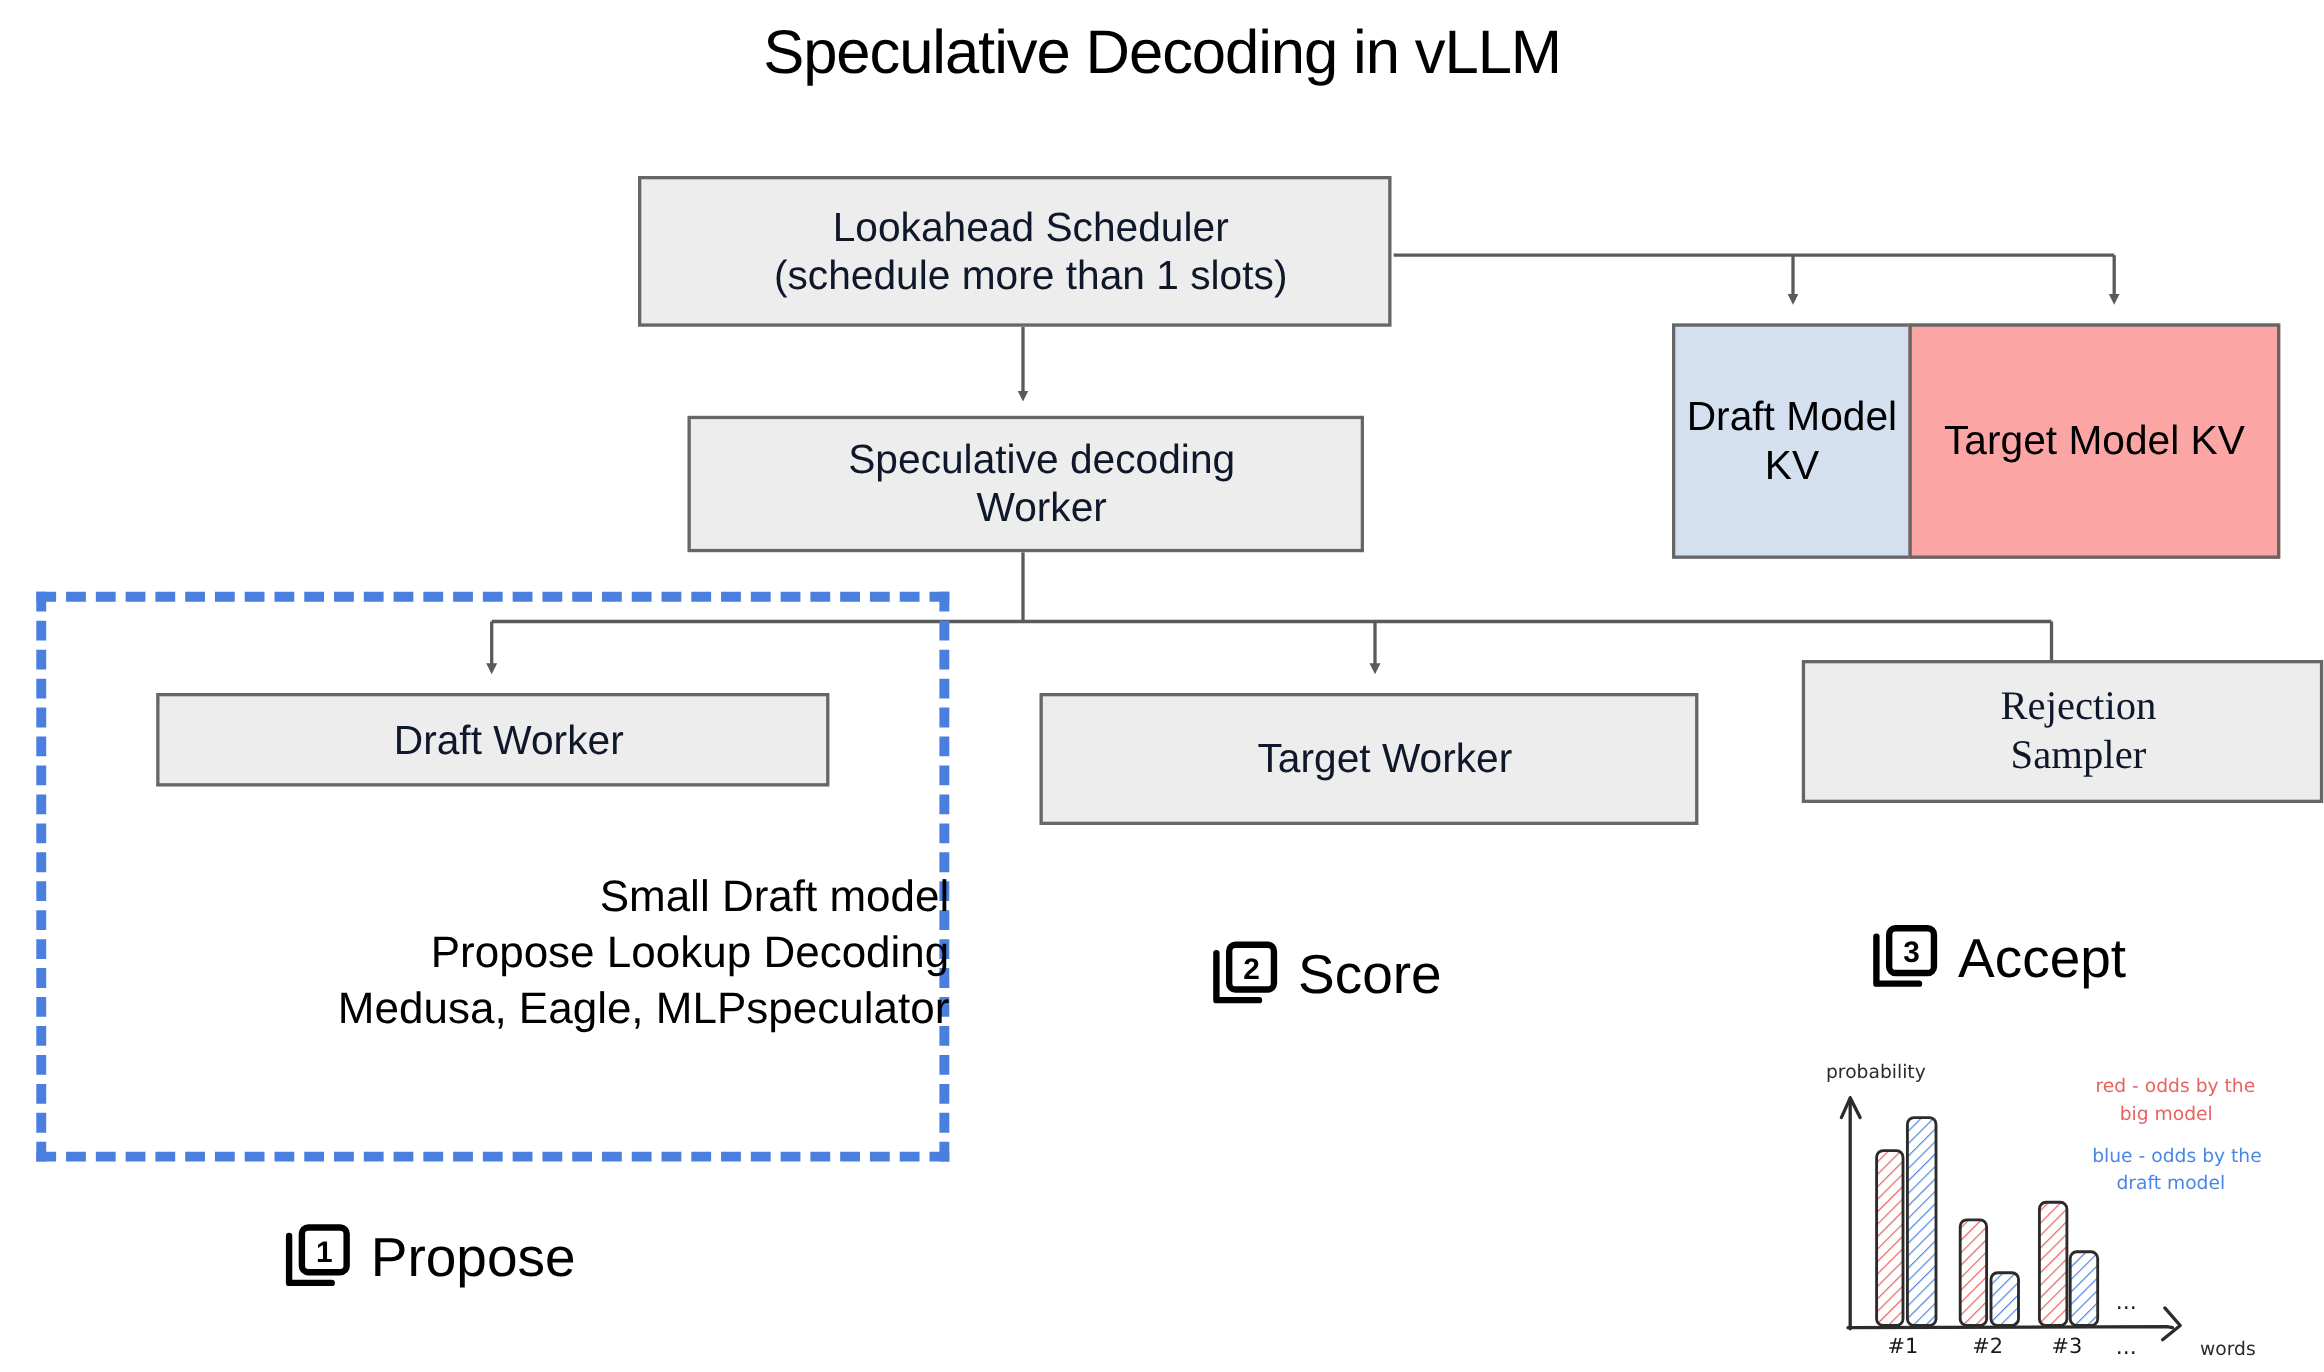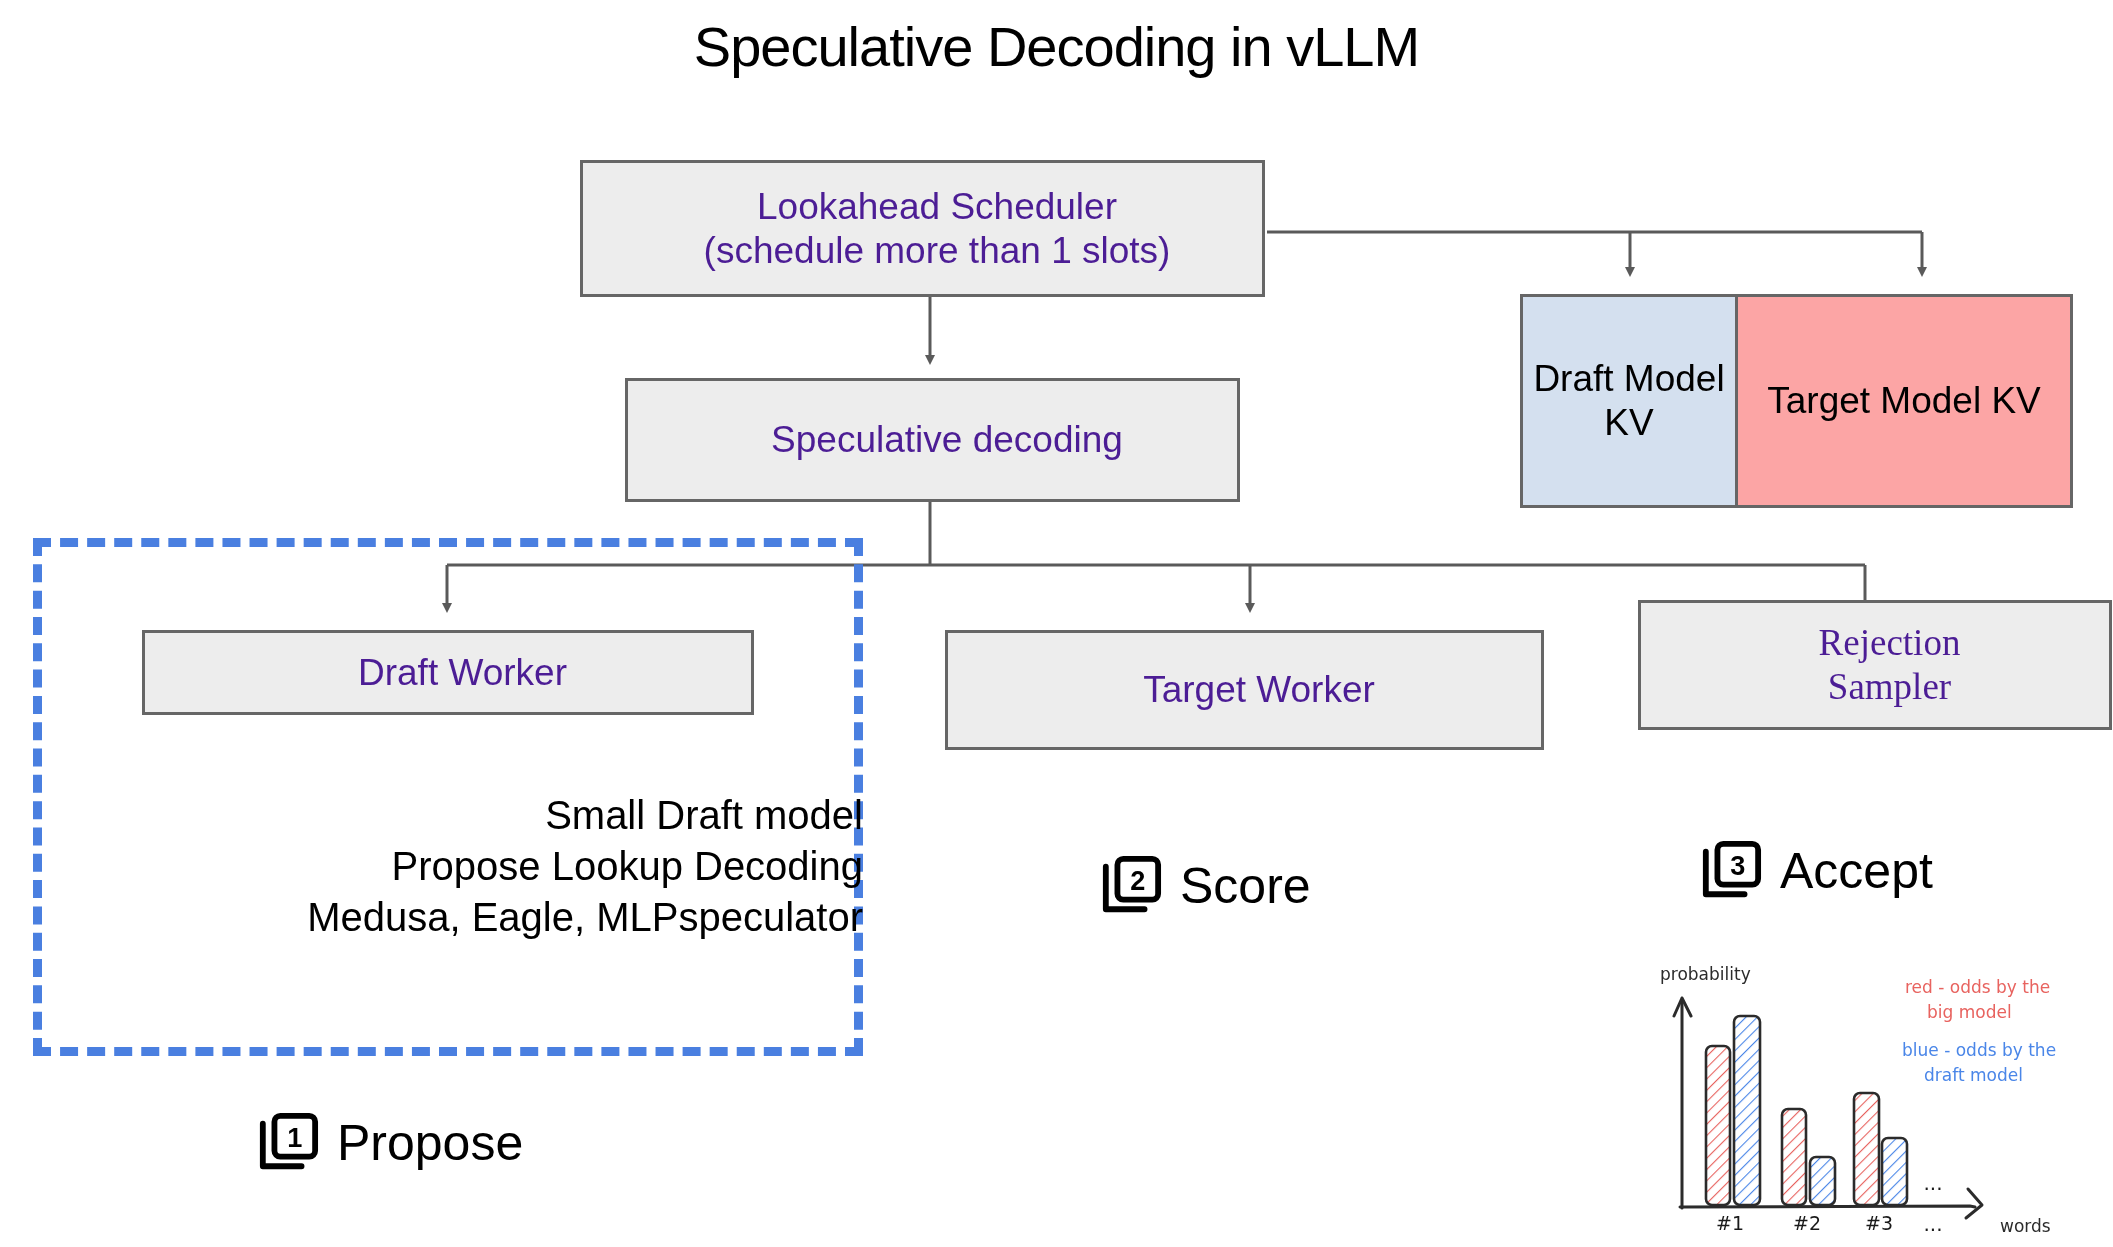--- a/index.html
+++ b/index.html
@@ -16,21 +16,21 @@
     font-size:56px;font-weight:400;letter-spacing:-1px;color:#000;
     white-space:nowrap;
   }
 
   
   .box{
     position:absolute;box-sizing:border-box;
     background:#ededed;border:3px solid #666666;
     display:flex;align-items:center;justify-content:center;
     text-align:center;line-height:1.18;
-    font-size:37px;color:#4c1d95;padding-left:29px;
+    font-size:37px;color:#0f172a;padding-left:29px;
   }
   .box .ln{display:block;}
 
   .kvbox{
     position:absolute;box-sizing:border-box;border:3px solid #666666;
     display:flex;align-items:center;justify-content:center;
     text-align:center;line-height:1.2;font-size:37px;color:#000;
   }
 
   
@@ -89,20 +89,21 @@
   <div class="box" style="left:580px;top:160px;width:685px;height:137px;">
     <div>
       <span class="ln">Lookahead Scheduler</span>
       <span class="ln">(schedule more than 1 slots)</span>
     </div>
   </div>
 
   <div class="box" style="left:625px;top:378px;width:615px;height:124px;">
     <div>
       <span class="ln">Speculative decoding</span>
+      <span class="ln">Worker</span>
     </div>
   </div>
 
   <div class="kvbox" style="left:1520px;top:294px;width:218px;height:214px;background:#d4e0ef;">
     <div>
       <span class="ln">Draft</span>
       <span class="ln">Model</span>
       <span class="ln">KV</span>
     </div>
   </div>

